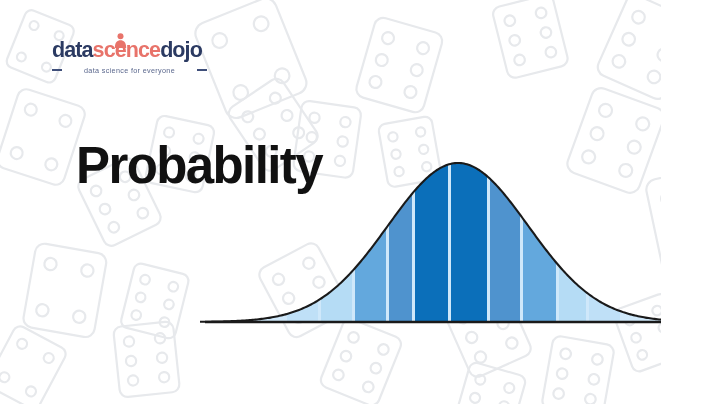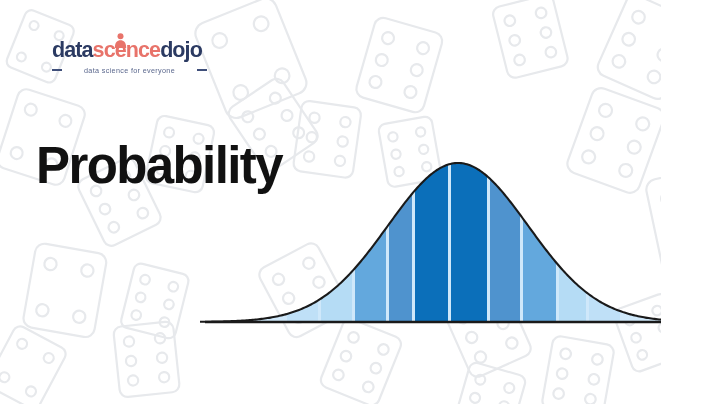--- a/index.html
+++ b/index.html
@@ -77,21 +77,21 @@
     z-index: 5;
     line-height: 0.96;
   }
   .headline-line {
     font-size: 51px;
     font-weight: bold;
     letter-spacing: -1.6px;
     white-space: nowrap;
     display: block;
   }
-  #headline-line-1 { color: #111111; }
+  #headline-line-1 { color: #111111; margin-left: 40px; }
   #headline-line-2 { color: #2a3f8f; }
   
   #chart {
     position: absolute;
     left: 0; top: 0;
     width: 720px;
     height: 404px;
     z-index: 3;
   }
 </style>

